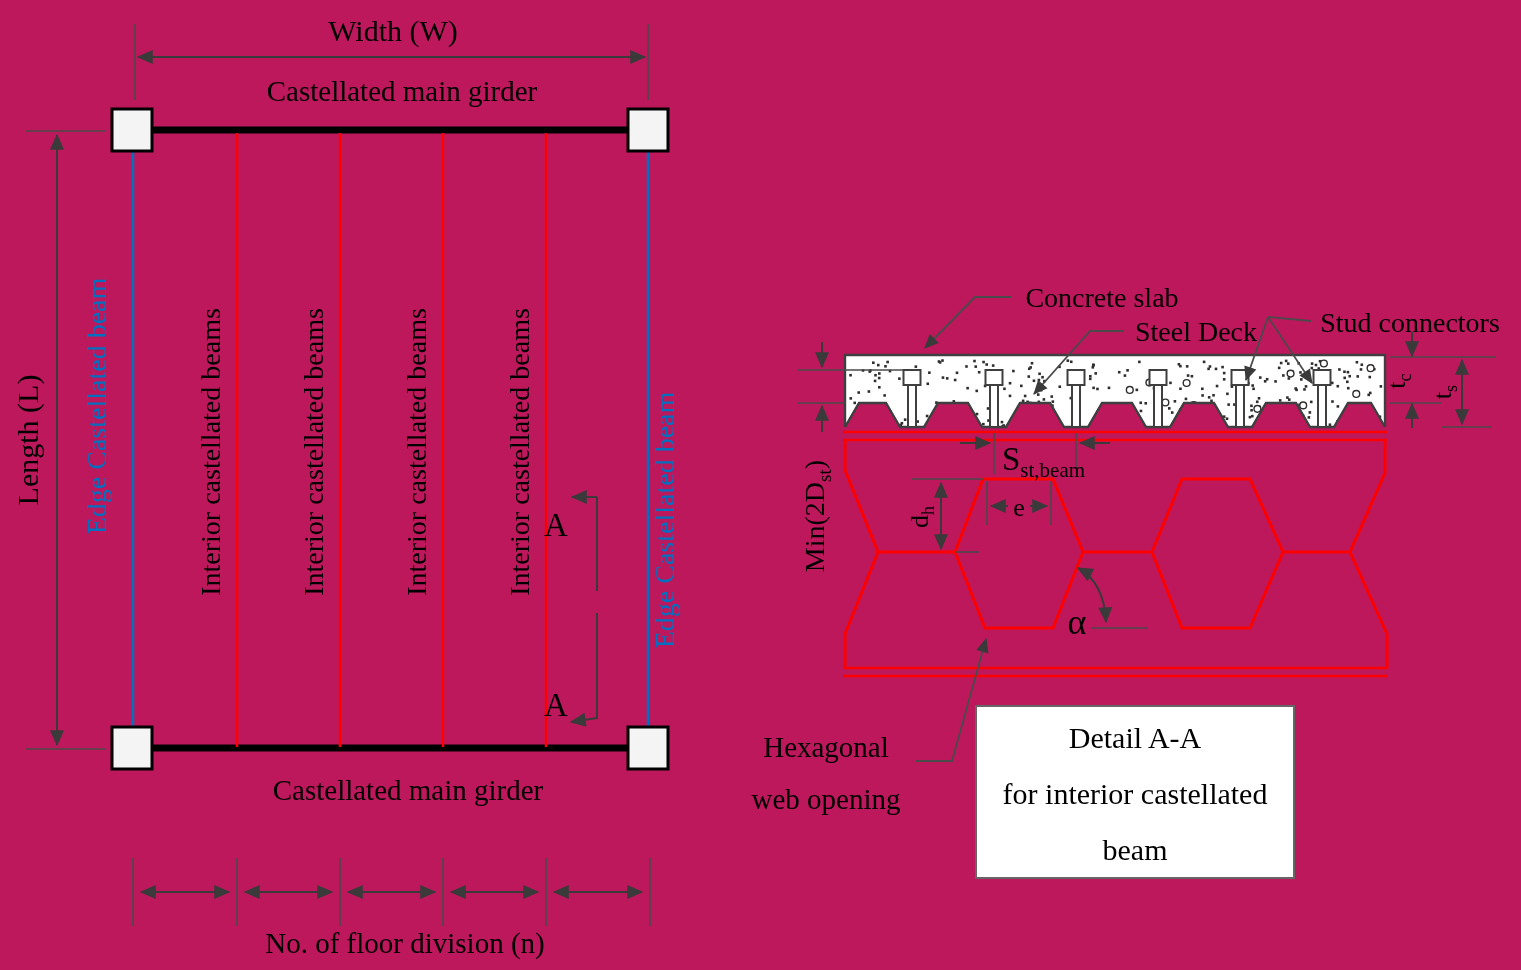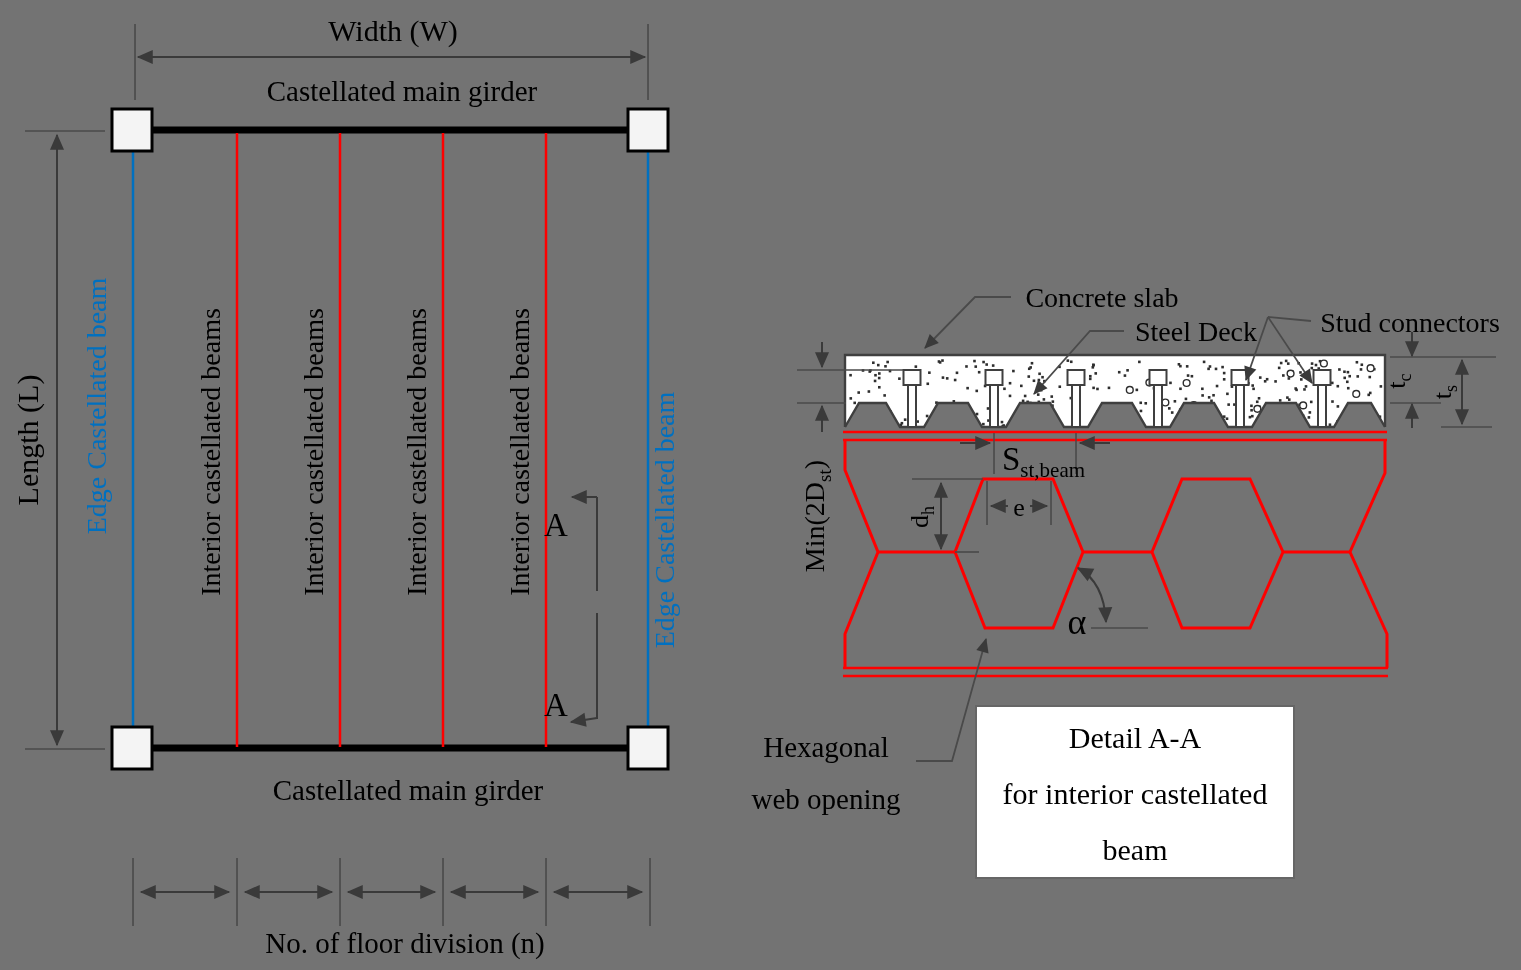--- a/index.html
+++ b/index.html
@@ -1,16 +1,16 @@
 <!DOCTYPE html>
 <html><head>
 <meta charset="utf-8">
 <style>
   html,body{margin:0;padding:0;background:#ffffff;}
-  .stage{width:1521px;height:970px;position:relative;background:#737373;overflow:hidden;}
+  .stage{width:1521px;height:970px;position:relative;background:#be185d;overflow:hidden;}
   svg{display:block;}
   text{font-family:"Liberation Serif","DejaVu Serif",serif;fill:#000000;}
   .dim{stroke:#3a3a3a;stroke-width:2;fill:none;}
   .dimthin{stroke:#4a4a4a;stroke-width:1.6;fill:none;}
   .leader{stroke:#4a4a4a;stroke-width:1.8;fill:none;}
   .redln{stroke:#fe0000;fill:none;}
   .bluln{stroke:#0070c0;fill:none;}
   .deckln{stroke:#3f3f3f;stroke-width:2.4;fill:none;}
   .girder{stroke:#000000;stroke-width:7;}
   .colbox{fill:#f4f4f4;stroke:#000000;stroke-width:3;}

